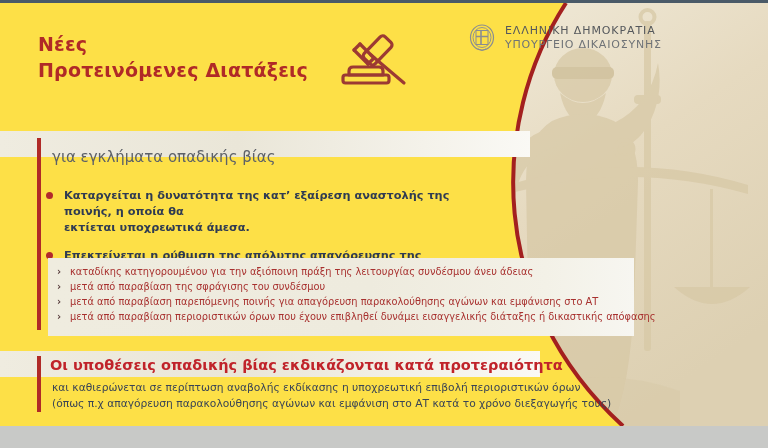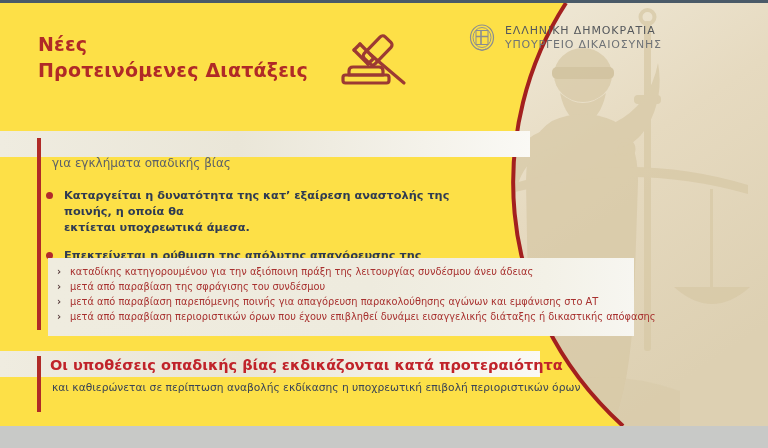--- a/index.html
+++ b/index.html
@@ -77,22 +77,22 @@
   .vbar-1{top:138px;height:192px;}
   .vbar-2{top:356px;height:56px;}
 
   
   .sec1-head{
     position:absolute;left:50px;top:137px;
     color:#c0232a;font-weight:bold;font-size:14.5px;
     letter-spacing:.1px;white-space:nowrap;
   }
   .sec1-sub{
-    position:absolute;left:52px;top:156px;
-    color:#5d6168;font-size:12px;white-space:nowrap;
+    position:absolute;left:52px;top:148px;
+    color:#5d6168;font-size:15px;white-space:nowrap;
   }
 
   .bullets{
     position:absolute;left:46px;top:188px;width:430px;
   }
   .bullet{
     position:relative;padding-left:18px;margin-bottom:12px;
     color:#2f3b52;font-size:11.3px;font-weight:bold;line-height:16px;
   }
   .bullet .dot{
@@ -251,16 +251,17 @@
       <span>μετά από παραβίαση περιοριστικών όρων που έχουν επιβληθεί δυνάμει εισαγγελικής διάταξης ή δικαστικής απόφασης</span>
     </div>
   </div>
 
   <div class="band band-2"></div>
   <div class="vbar vbar-2"></div>
 
   <div class="sec2-head">Οι υποθέσεις οπαδικής βίας εκδικάζονται κατά προτεραιότητα</div>
   <div class="sec2-body">
     <div>και καθιερώνεται σε περίπτωση αναβολής εκδίκασης η υποχρεωτική επιβολή περιοριστικών όρων</div>
+    <div>(όπως π.χ απαγόρευση παρακολούθησης αγώνων και εμφάνιση στο ΑΤ κατά το χρόνο διεξαγωγής τους)</div>
   </div>
 
   <div class="bottom-strip"></div>
 </div>
 
 </body></html>

